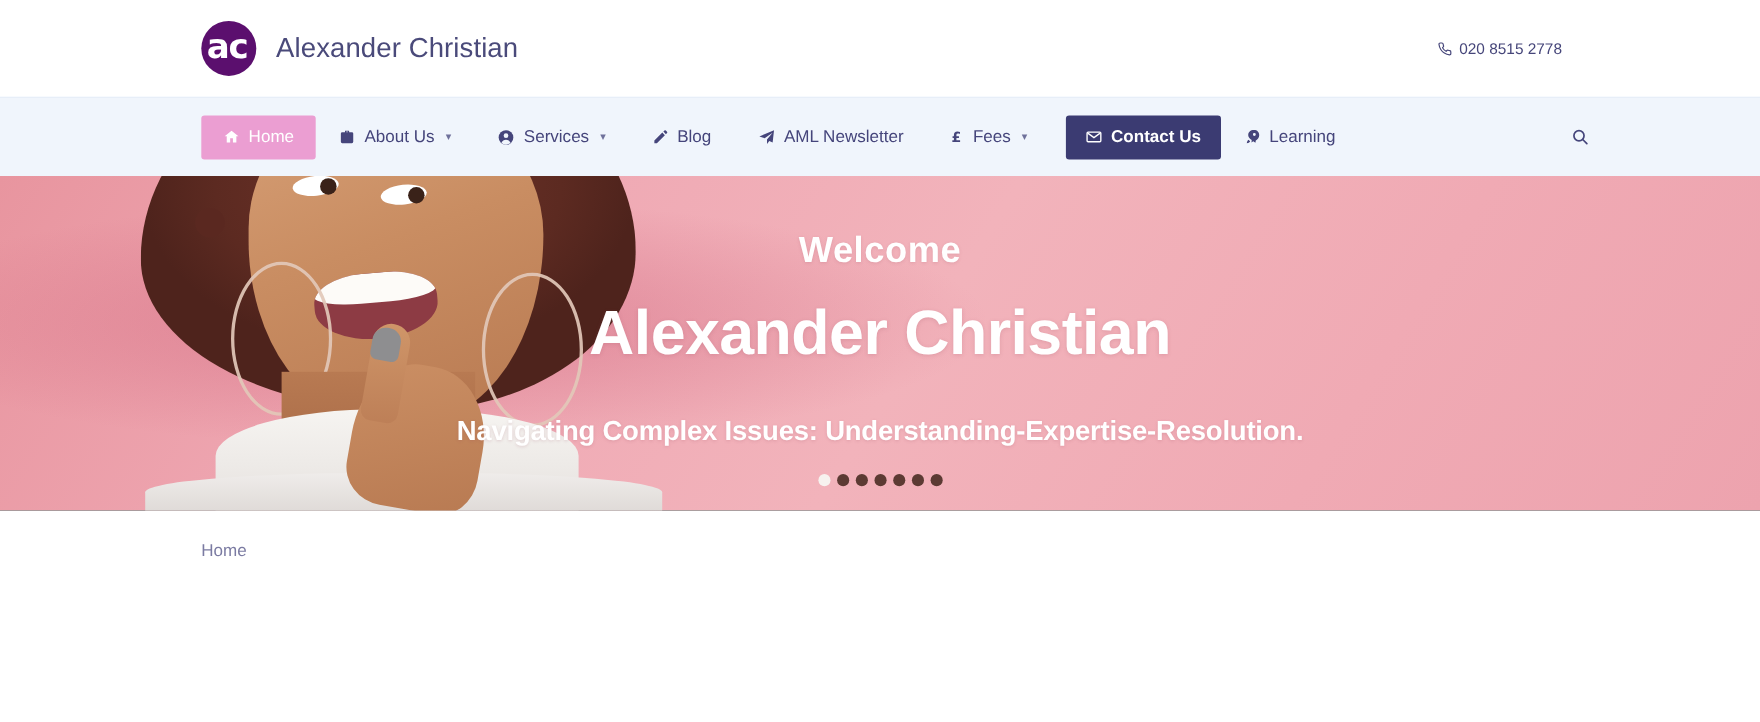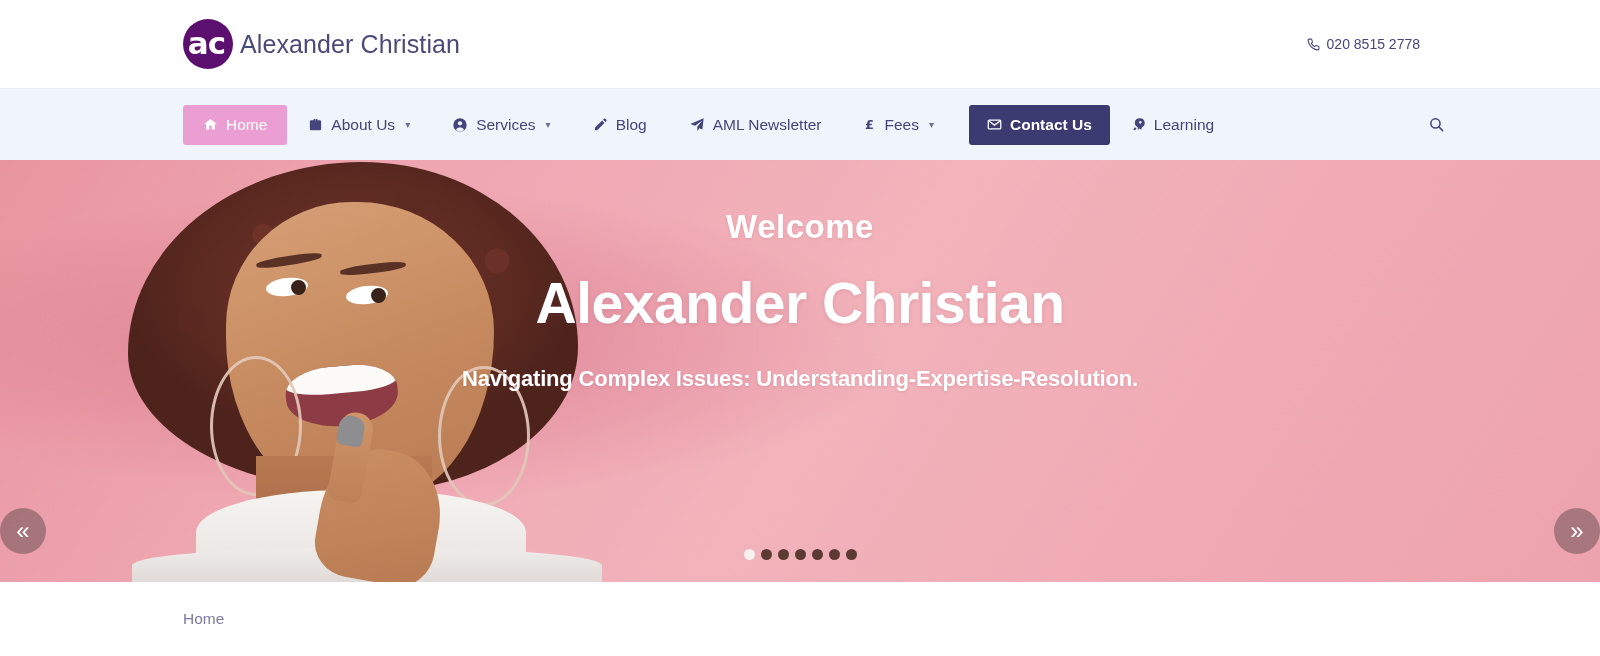--- a/index.html
+++ b/index.html
@@ -17,21 +17,21 @@
     height: 88px;
     background: #ffffff;
     display: flex;
     align-items: center;
     padding: 0 180px 0 183px;
     position: relative;
   }
 
   .brand-block {
     display: flex;
-    gap: 7px;
+    gap: 18px;
   }
 
   .logo-mark {
     width: 50px;
     height: 50px;
     border-radius: 50%;
     background: #5b0f6e;
     display: flex;
     align-items: center;
     justify-content: center;
@@ -128,21 +128,21 @@
     display: flex;
     align-items: center;
     justify-content: center;
     width: 28px;
     height: 28px;
   }
 
   
   .hero {
     position: relative;
-    height: 422px;
+    height: 304px;
     width: 100%;
     overflow: hidden;
     background: #000000;
     padding-left: 36px;
   }
 
   .hero-photo {
     position: absolute;
     inset: 0;
     background:
@@ -246,26 +246,27 @@
   .hero-title {
     font-size: 57px;
     font-weight: 700;
     color: #ffffff;
     letter-spacing: -0.5px;
     line-height: 1.05;
     margin-bottom: 32px;
     text-shadow: 0 1px 4px rgba(150,70,90,0.20);
   }
   .hero-sub {
-    font-size: 22px;
+    font-size: 25px;
     font-weight: 700;
     color: #ffffff;
     letter-spacing: -0.2px;
     margin-bottom: 28px;
     text-shadow: 0 1px 3px rgba(150,70,90,0.20);
+    margin-top: 12px;
   }
   .hero-btn {
     background: #ffffff;
     color: #e992c6;
     font-size: 14.5px;
     font-weight: 400;
     padding: 12px 38px;
     border: none;
     cursor: pointer;
     font-family: "Liberation Sans", sans-serif;

